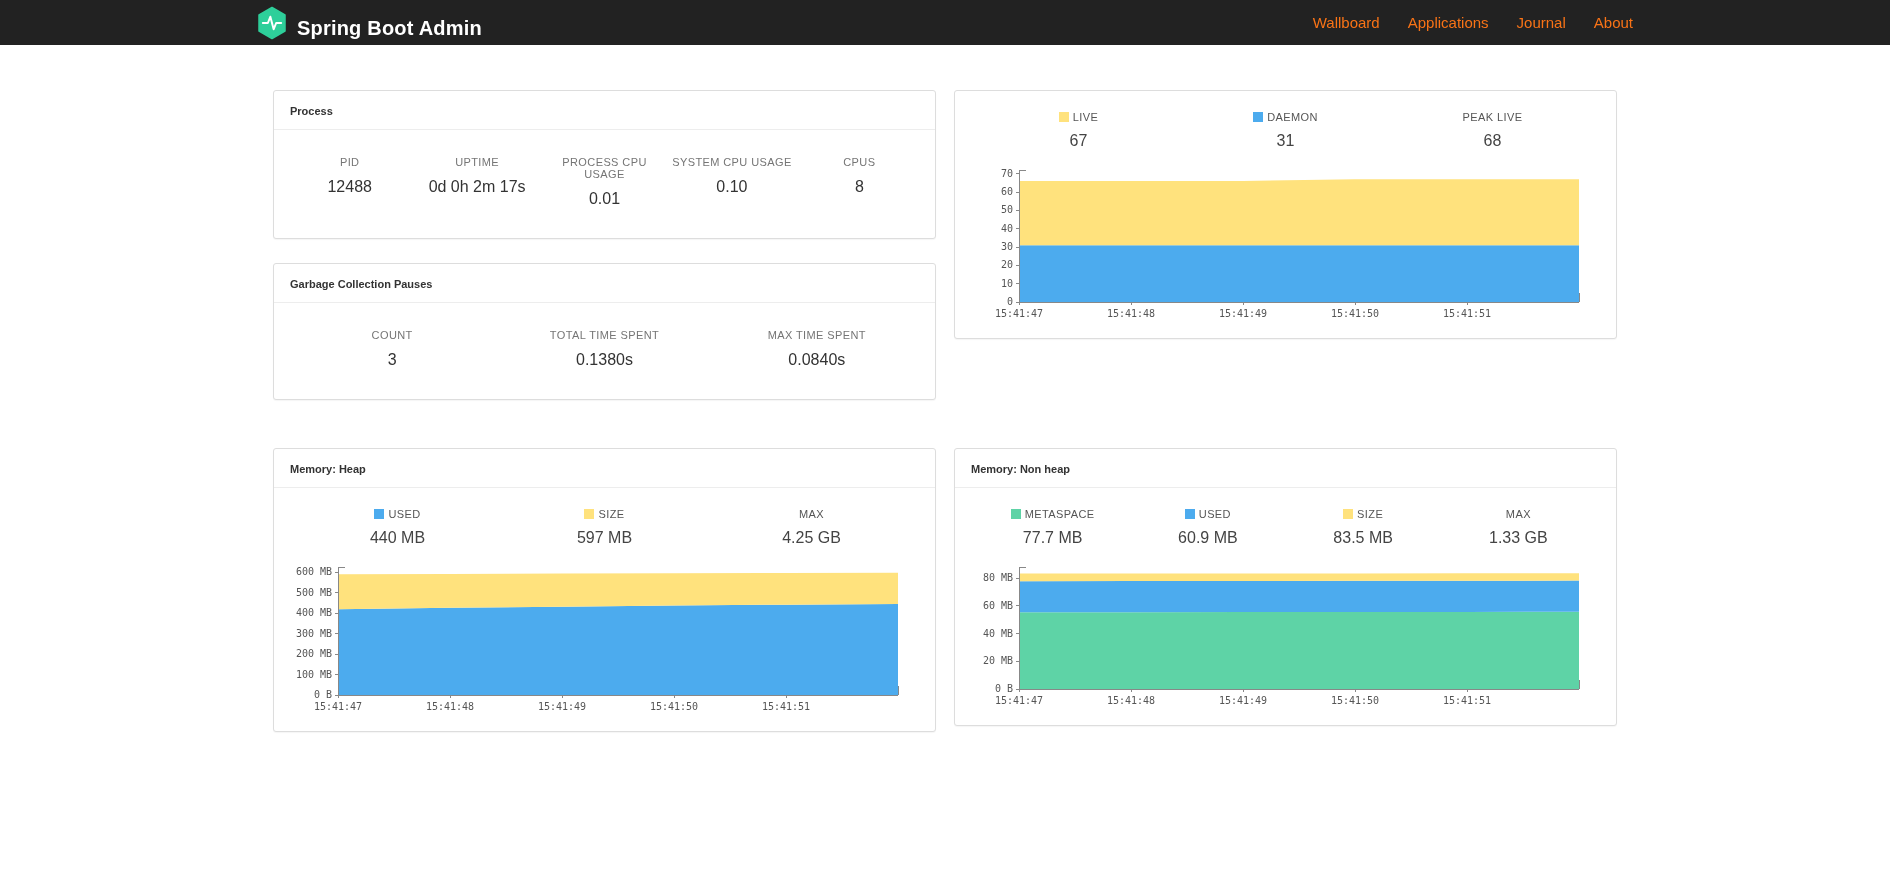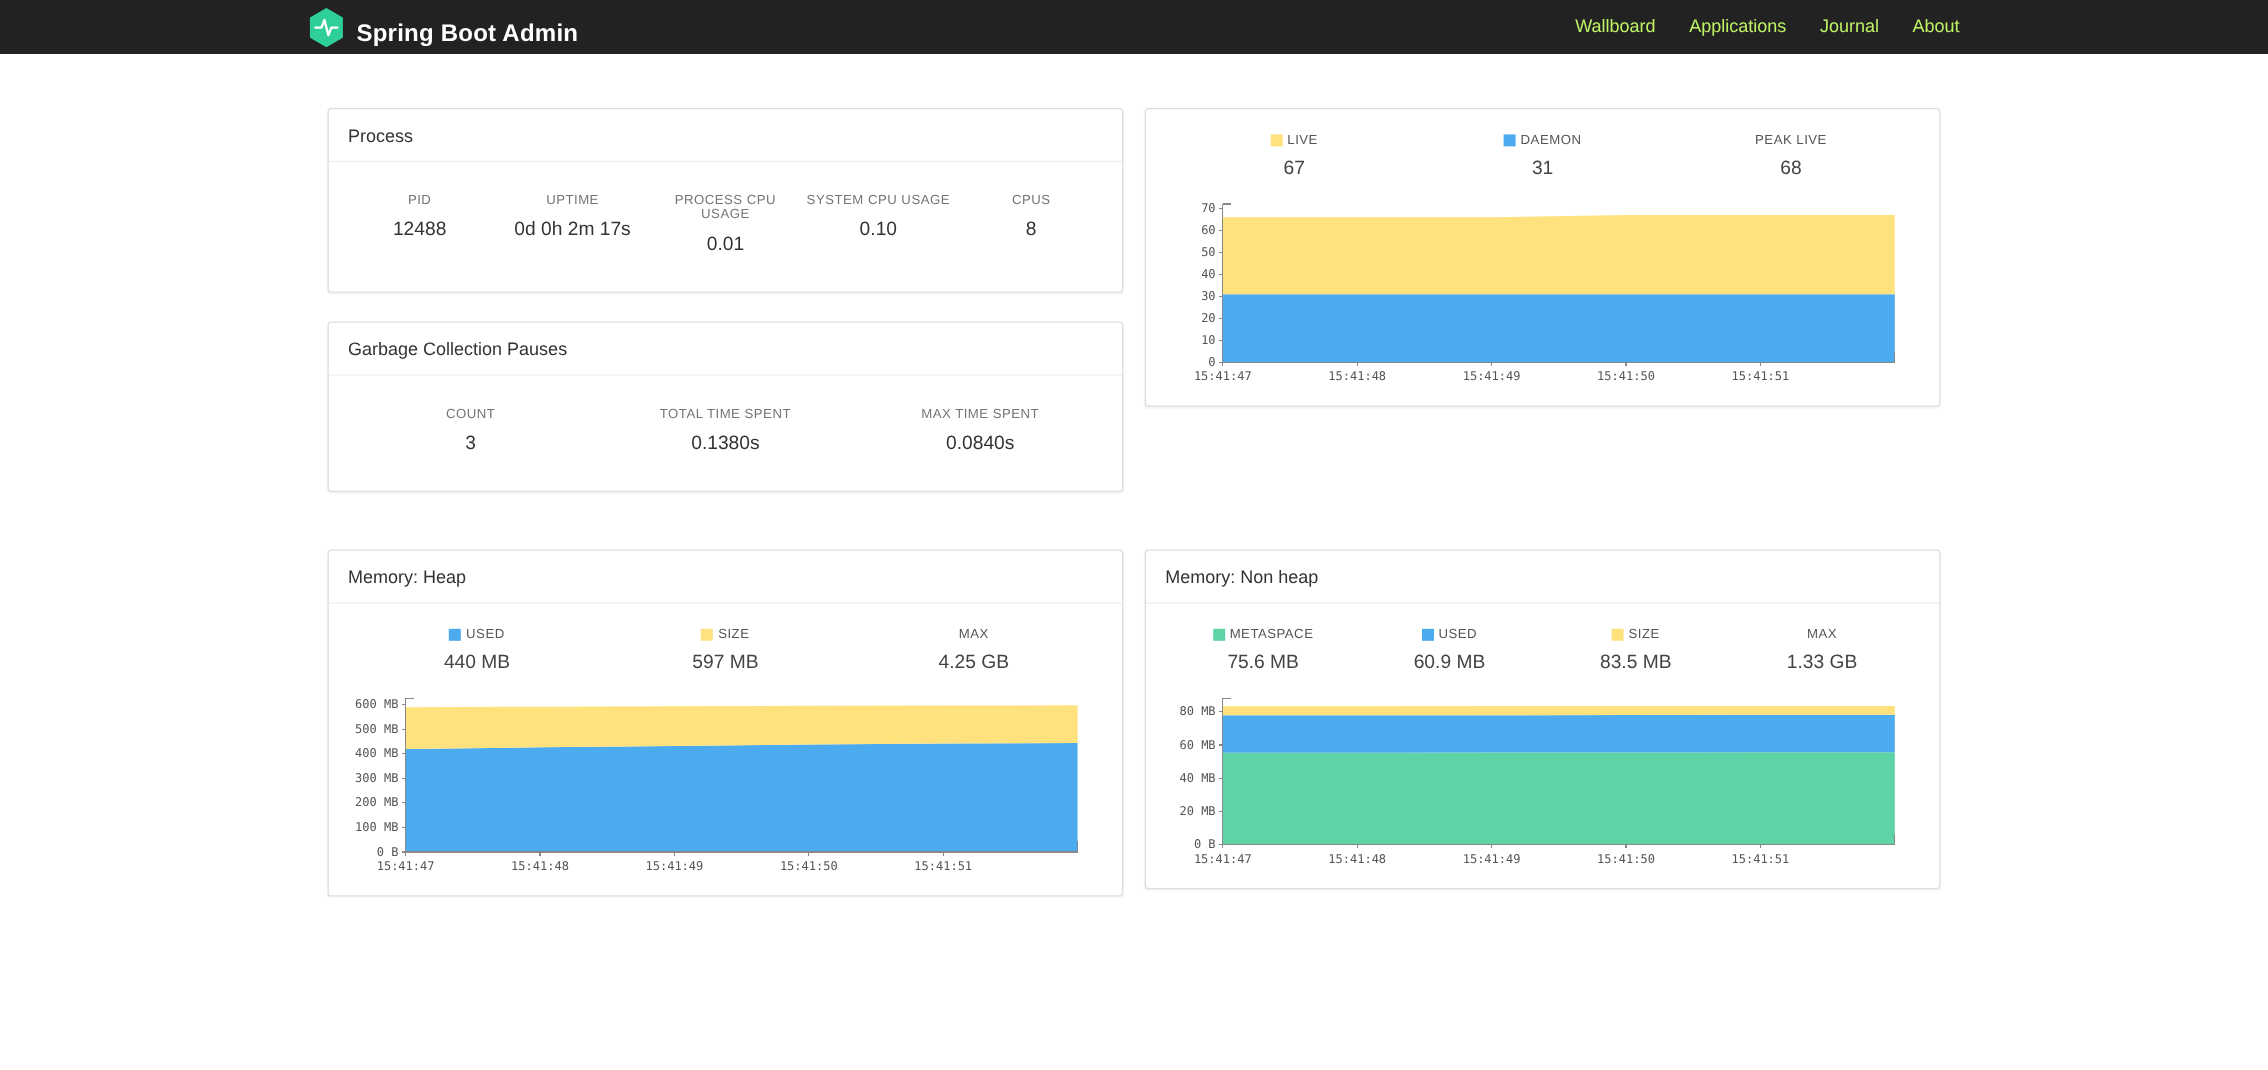--- a/index.html
+++ b/index.html
@@ -6,33 +6,33 @@
   * { box-sizing: border-box; }
   html,body { margin:0; padding:0; background:#fff; }
   body { font-family:"Liberation Sans", sans-serif; color:#333; width:1890px; height:892px; overflow:hidden; }
 
   
   .navbar { background:#222; height:45px; }
   .nav-inner { width:1376px; margin:0 auto; display:flex; align-items:center; height:100%; }
   .brand { display:flex; align-items:flex-end; gap:10px; color:#fff; text-decoration:none; cursor:pointer; }
   .brand-text { font-size:20px; font-weight:bold; letter-spacing:.2px; }
   .nav-links { margin-left:auto; display:flex; gap:28px; }
-  .nav-links a { color:#bef264; font-size:15px; text-decoration:none; cursor:pointer; }
+  .nav-links a { color:#f97316; font-size:15px; text-decoration:none; cursor:pointer; }
 
   
   .container { width:1344px; margin:0 auto; }
   .row { display:flex; gap:18px; }
   .col { flex:1; min-width:0; }
   .top-row { margin-bottom:45px; }
   .row-memory { margin-top:24px; }
 
   
   .panel { background:#fff; border:1px solid #ddd; border-radius:3px; margin-bottom:24px; box-shadow:0 1px 1px rgba(0,0,0,.04); }
   .panel-heading { padding:14px 16px 12px; border-bottom:1px solid #ededed; }
-  .panel-title { margin:0; font-size:15px; font-weight:normal; color:#333; }
+  .panel-title { margin:0; font-size:11px; font-weight:bold; color:#333; }
 
   
   .health-panel { border-top:none; border-radius:0 0 3px 3px; height:63px; overflow:hidden; margin-bottom:0; }
   .health-row { display:flex; justify-content:space-between; align-items:center; margin:0 14px; padding:7px 24px 10px 38px; border-bottom:1px solid #e3e3e3; }
   .health-name { font-size:15px; color:#333; }
   .health-status { font-size:14px; font-weight:bold; }
 
   
   .stat-row { display:flex; padding:26px 12px 30px; }
   .stat { flex:1; text-align:center; }
@@ -267,21 +267,21 @@
       <section class="panel">
         <div class="panel-heading">
           <h3 class="panel-title">Memory: Non heap</h3>
         </div>
         <div class="legend-row">
           <div class="legend-item">
             <div class="legend-label">
               <span class="swatch" style="background: rgb(94, 211, 166);"></span>
               <span>METASPACE</span>
             </div>
-            <div class="legend-value">75.6 MB</div>
+            <div class="legend-value">77.7 MB</div>
           </div>
           <div class="legend-item">
             <div class="legend-label">
               <span class="swatch" style="background: rgb(76, 171, 238);"></span>
               <span>USED</span>
             </div>
             <div class="legend-value">60.9 MB</div>
           </div>
           <div class="legend-item">
             <div class="legend-label">

